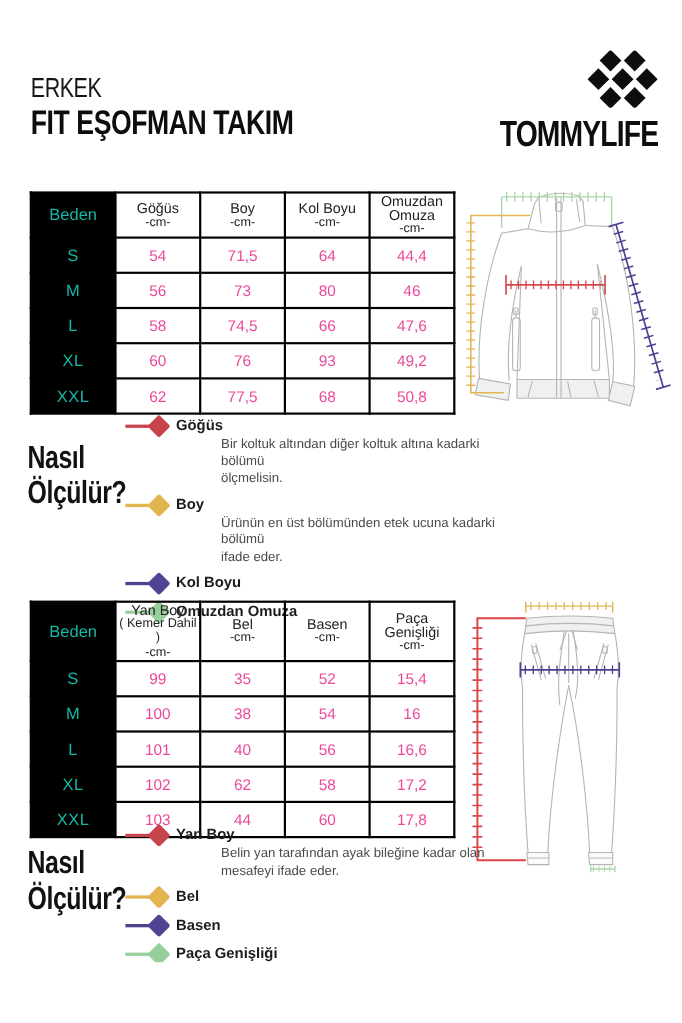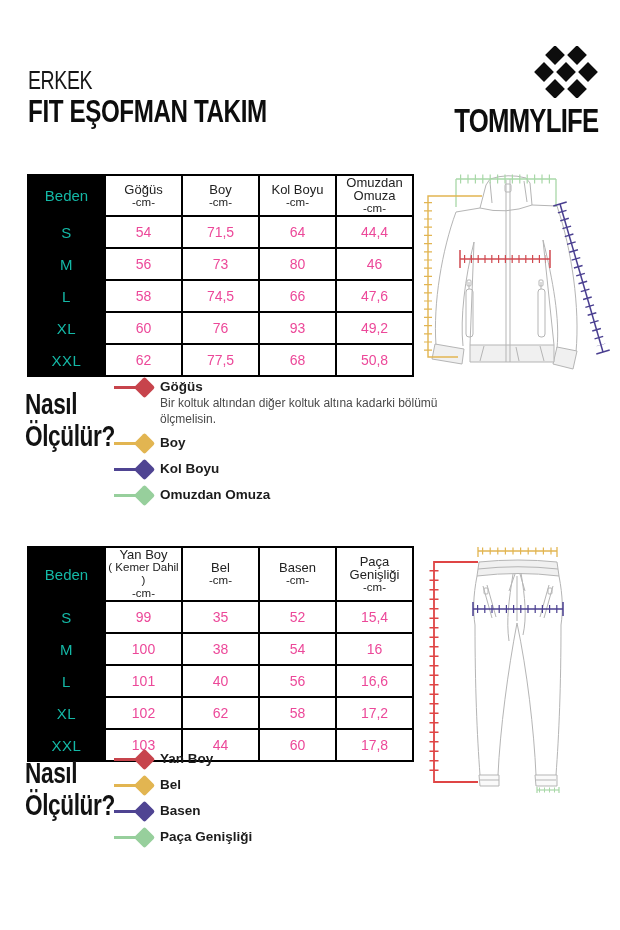--- a/index.html
+++ b/index.html
@@ -27,37 +27,37 @@
   .size-table .hrow { height:37px; }
   .size-table .drow { height:32px; }
   .size-table .side { background:#000; color:#14b8a6; border-color:#000; font-weight:400; }
   .size-table .side.hd { font-size:15px; }
   .size-table .side.sz { font-size:15px; letter-spacing:0.5px; }
   .size-table .colhead { font-size:13px; line-height:13px; font-weight:400; color:#222; }
   .size-table .colhead .sub { font-size:11.5px; }
   .size-table .val { font-size:14px; color:#ec4899; }
 
   
-  .measure-heading { position:absolute; left:25px; font-size:29px; font-weight:600; line-height:32px; color:#121212; }
+  .measure-heading { position:absolute; left:25px; font-size:29px; font-weight:600; line-height:32px; color:#121212;margin-top:12px; }
   .mh1 { top:388px; }
   .mh2 { top:757px; }
   .measure-items { position:absolute; left:112px; width:340px; }
   .mi1 { top:379px; }
   .mi2 { top:751px; }
   .m-item { display:flex; margin-bottom:8px; }
   .m-marker { position:relative; width:48px; flex:0 0 48px; height:18px; }
   .m-marker .line { position:absolute; left:2px; top:7px; width:30px; height:3px; background:currentColor; }
   .m-marker .diamond { position:absolute; left:25px; top:1px; width:15px; height:15px; background:currentColor; transform:rotate(45deg); border-radius:2px; }
   .c-red    { color:#c7444c; }
   .c-gold   { color:#e2b551; }
   .c-purple { color:#4f4492; }
   .c-green  { color:#97cf9c; }
   .m-text { padding-top:0; }
   .m-title { font-size:13.5px; font-weight:700; color:#1c1c1c; line-height:16px; }
-  .m-desc  { font-size:12px; color:#4a4a4a; line-height:15.5px; white-space:pre-line; margin-top:1px; }
+  .m-desc  { font-size:12px; color:#4a4a4a; line-height:15.5px; white-space:pre-line; margin-top:1px;margin-left:41px; }
 
   
   .jacket-wrap { position:absolute; left:420px; top:158px; }
   .pants-wrap  { position:absolute; left:420px; top:545px; }
 </style>
 </head>
 <body>
 
 <div class="page">
 
@@ -223,20 +223,22 @@
 ölçmelisin.</div>
       </div>
     </div>
     <div class="m-item">
       <div class="m-marker c-gold">
           <span class="line"></span>
           <span class="diamond"></span>
         </div>
       <div class="m-text">
         <div class="m-title">Boy</div>
+        <div class="m-desc">Ürünün en üst bölümünden etek ucuna kadarki bölümü
+ifade eder.</div>
       </div>
     </div>
     <div class="m-item">
       <div class="m-marker c-purple">
           <span class="line"></span>
           <span class="diamond"></span>
         </div>
       <div class="m-text">
         <div class="m-title">Kol Boyu</div>
       </div>
@@ -377,20 +379,22 @@
     <span class="condensed">Ölçülür?</span>
   </div>
   <div class="measure-items mi2">
     <div class="m-item">
       <div class="m-marker c-red">
           <span class="line"></span>
           <span class="diamond"></span>
         </div>
       <div class="m-text">
         <div class="m-title">Yan Boy</div>
+        <div class="m-desc">Belin yan tarafından ayak bileğine kadar olan
+mesafeyi ifade eder.</div>
       </div>
     </div>
     <div class="m-item">
       <div class="m-marker c-gold">
           <span class="line"></span>
           <span class="diamond"></span>
         </div>
       <div class="m-text">
         <div class="m-title">Bel</div>
       </div>

